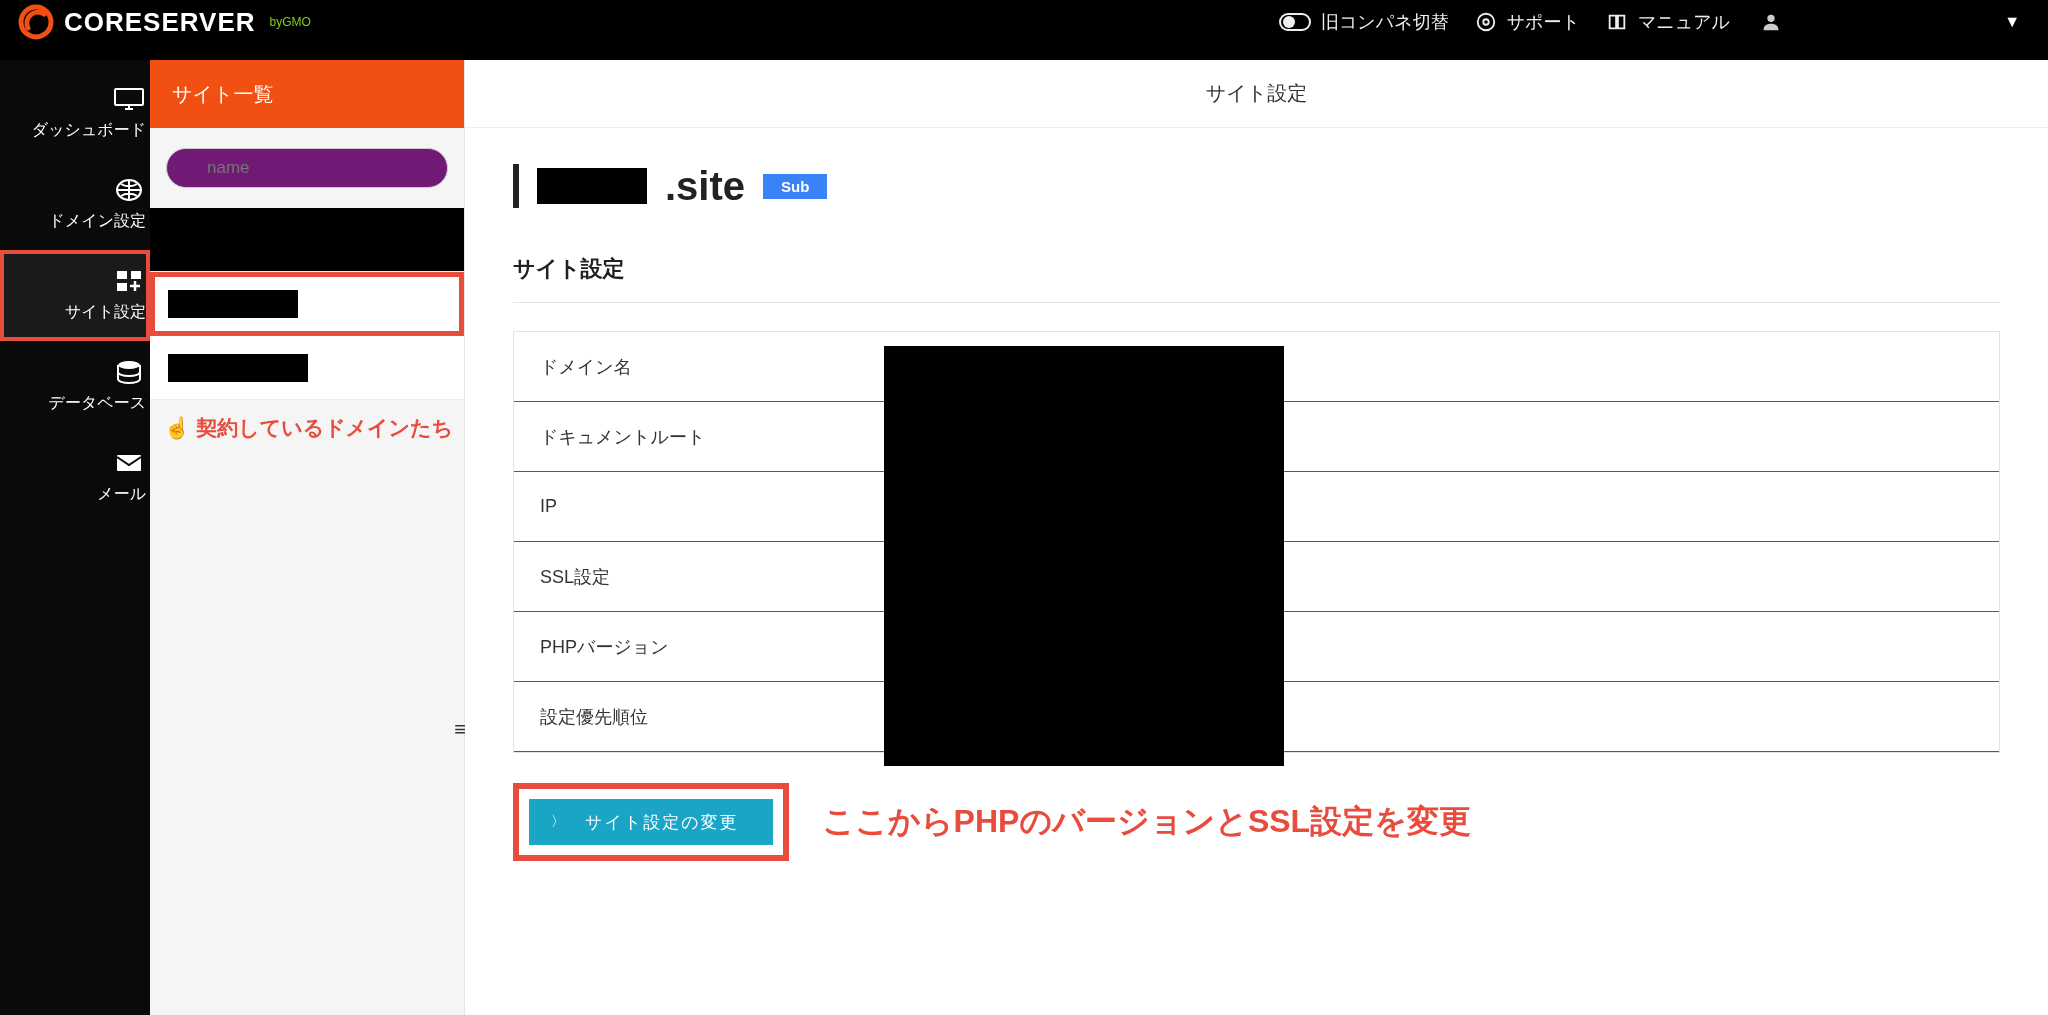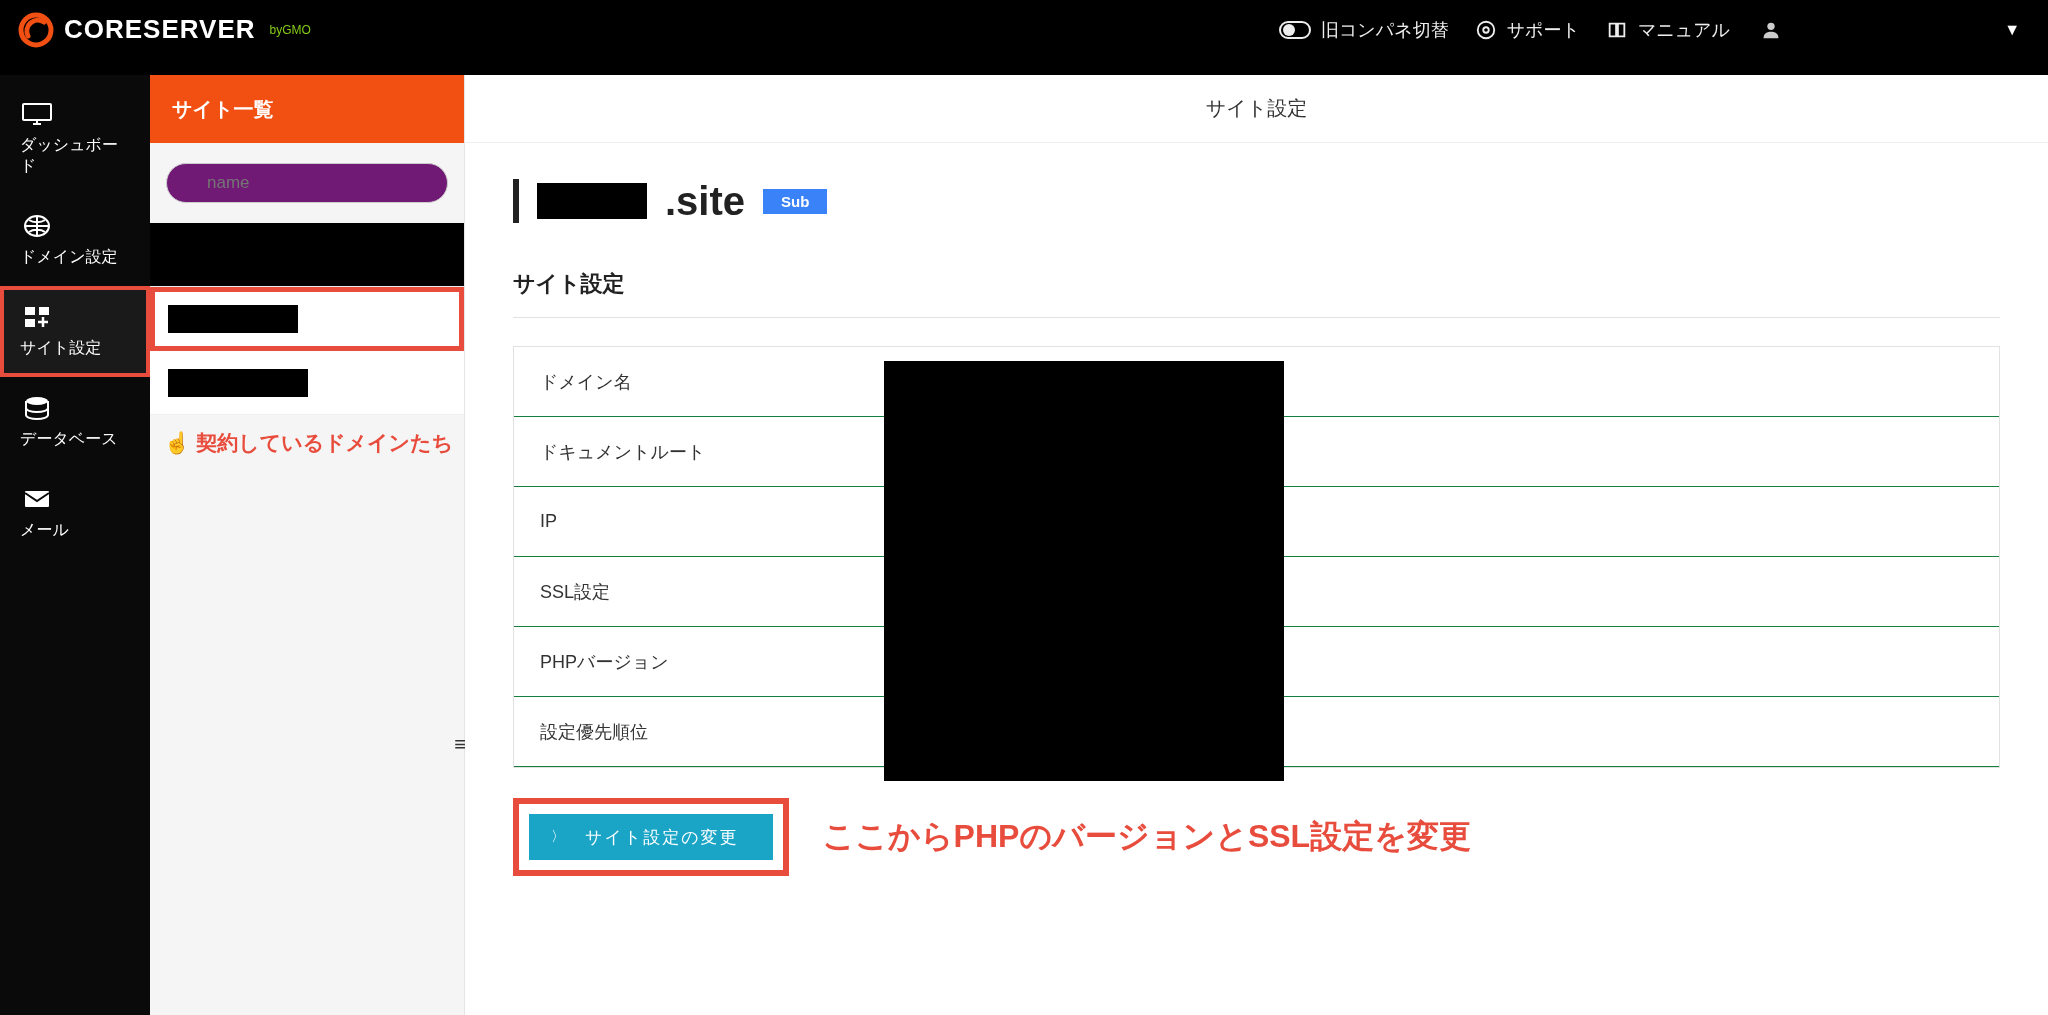--- a/index.html
+++ b/index.html
@@ -1,44 +1,44 @@
 <!DOCTYPE html>
 <html><head>
 <meta charset="utf-8">
 <style>
 * { margin: 0; padding: 0; box-sizing: border-box; }
 body { font-family: -apple-system, "Hiragino Sans", "Hiragino Kaku Gothic ProN", Meiryo, sans-serif; background: #fff; width: 2048px; height: 1015px; overflow: hidden; position: relative; }
 
 
-.header { height: 75px; background: #000; display: flex; align-items: center; padding: 0 28px 16px 18px; color: #fff; }
+.header { height: 60px; background: #000; display: flex; align-items: center; padding: 0 28px 16px 18px; color: #fff; }
 .logo-wrap { display: flex; align-items: center; gap: 10px; }
 .logo-mark { width: 36px; height: 36px; display: inline-flex; align-items: center; justify-content: center; }
 .logo-text { font-weight: 700; font-size: 26px; letter-spacing: 1px; }
 .logo-sub { font-size: 12px; margin-left: 4px; color: #84cc16; letter-spacing: 0; }
 .header-spacer { flex: 1; }
 .header-item { display: flex; align-items: center; gap: 10px; margin-left: 26px; color: #eee; font-size: 18px; cursor: pointer; }
 .toggle { width: 32px; height: 18px; border-radius: 9px; border: 2px solid #eee; position: relative; display:inline-block; }
 .toggle::after { content:""; position:absolute; left:2px; top:1px; width:12px; height:12px; border-radius:50%; background:#eee; }
 .header-icon { width: 22px; height:22px; display:inline-flex; align-items:center; justify-content:center; }
 .user-box { margin-left: 30px; display:flex; align-items:center; gap:12px; min-width:260px; justify-content:space-between; }
 .redact-sm { background:#000; width:130px; height:22px; display:inline-block; }
 
 
 .layout { display:flex; height: calc(100% - 60px); }
 
 
 .nav { width: 150px; background: #0a0a0a; color:#fff; display:flex; flex-direction:column; padding-top: 8px; }
-.nav-item { display:flex; flex-direction:column; align-items:flex-start; justify-content:center; gap:8px; padding: 18px 20px; font-size:16px; cursor:pointer; }
+.nav-item { display:flex; flex-direction:column; align-items:flex-end; justify-content:center; gap:8px; padding: 18px 4px; font-size:16px; cursor:pointer; }
 .nav-item.active { background:#1a1a1a; position:relative; }
 .nav-item.highlighted { outline: 4px solid #e84c3d; outline-offset:-4px; }
 .nav-icon { width:34px; height:26px; display:inline-flex; align-items:center; justify-content:center; }
 
 
 .sidebar { width: 315px; background: #fff; display:flex; flex-direction:column; border-right:1px solid #e5e5e5; position:relative; }
-.sidebar-header { height: 68px; background:#f24f13; color:#fff; display:flex; align-items:center; padding:0 22px; font-size:20px; font-weight:700; }
+.sidebar-header { height: 68px; background:#f24f13; color:#fff; display:flex; align-items:center; padding:0 22px; font-size:20px; font-weight:400; }
 .filter-wrap { padding:20px 16px; background:#f5f5f5; }
 .filter-input { width:100%; height:40px; border-radius:20px; border:1px solid #ccc; background:#701a75; padding:0 16px 0 40px; font-size:17px; color:#999; position:relative; }
 .filter-wrap-inner { position:relative; }
 .filter-icon { position:absolute; left:14px; top:50%; transform:translateY(-50%); color:#aaa; }
 .site-list { display:flex; flex-direction:column; }
 .site-item { height:64px; display:flex; align-items:center; padding:0 18px; border-bottom:1px solid #eee; cursor:pointer; background:#fff; }
 .site-item.first { background:#000; }
 .site-item.sel { outline:5px solid #e84c3d; outline-offset:-5px; }
 .redact-bar { background:#000; height:28px; }
 .rb1 { width:280px; }

